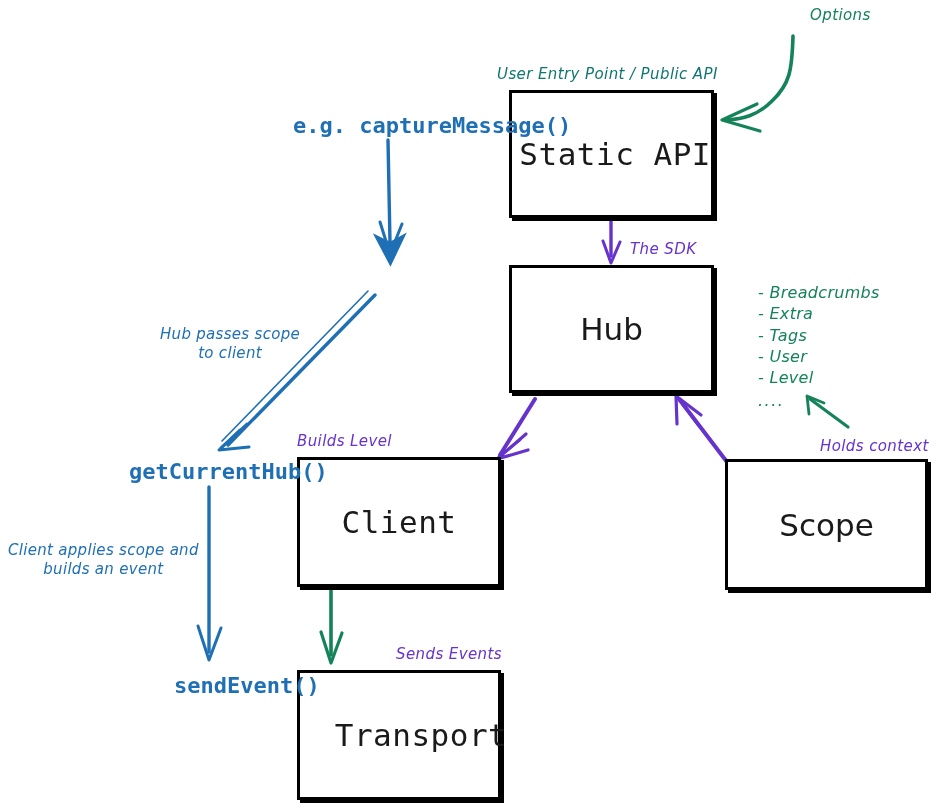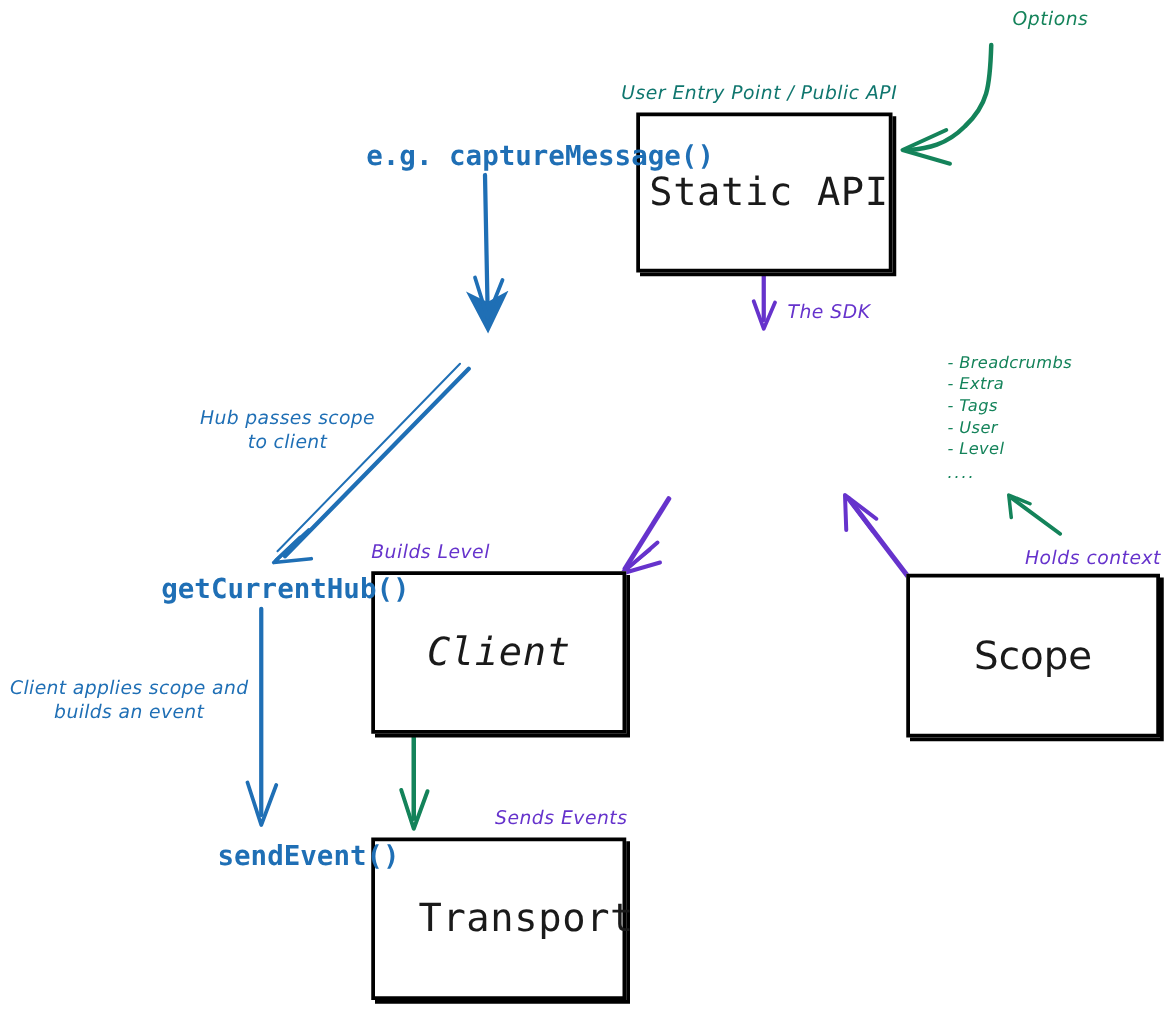--- a/index.html
+++ b/index.html
@@ -64,21 +64,21 @@
   .anno-note {
     font-size: 15px;
     font-style: italic;
     text-align: center;
     line-height: 1.25;
     letter-spacing: 0.3px;
   }
   .ctx-list {
     position: absolute;
     font-family: "DejaVu Sans", "Liberation Sans", sans-serif;
-    font-size: 13px;
+    font-size: 16px;
     font-style: italic;
     line-height: 1.33;
     letter-spacing: 0.3px;
     white-space: nowrap;
   }
   .ctx-list div { white-space: nowrap; }
 </style>
 </head>
 <body>
 
@@ -144,22 +144,25 @@
     <g>
       <path d="M848,427 L810,399" stroke="#14835a" stroke-width="3.2" fill="none" stroke-linecap="round"></path>
       <path d="M809,414 L807,396 L824,403" stroke="#14835a" stroke-width="2.8" fill="none" stroke-linecap="round" stroke-linejoin="round"></path>
     </g>
   </svg>
 
   <div class="node" style="left:509px; top:90px; width:205px; height:128px;justify-content:flex-end;">
     <span class="node-label-mono">Static API</span>
   </div>
 
-
-  <div class="node" style="left:297px; top:457px; width:204px; height:130px;font-style:italic;">
+  <div class="node" style="left:509px; top:265px; width:205px; height:128px;">
+    <span class="node-label-sans">Hub</span>
+  </div>
+
+  <div class="node" style="left:297px; top:457px; width:204px; height:130px;">
     <span class="node-label-mono">Client</span>
   </div>
 
   <div class="node" style="left:725px; top:459px; width:203px; height:131px;">
     <span class="node-label-sans">Scope</span>
   </div>
 
   <div class="node" style="left:297px; top:670px; width:204px; height:130px;padding-left:44px;">
     <span class="node-label-mono">Transport</span>
   </div>

